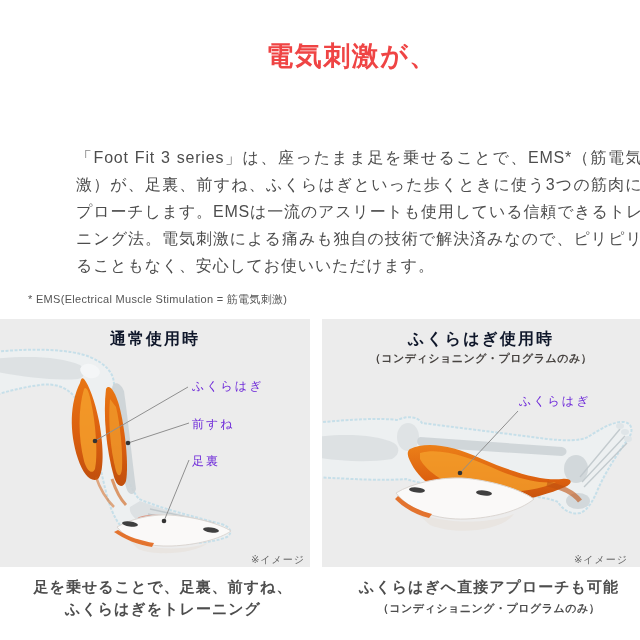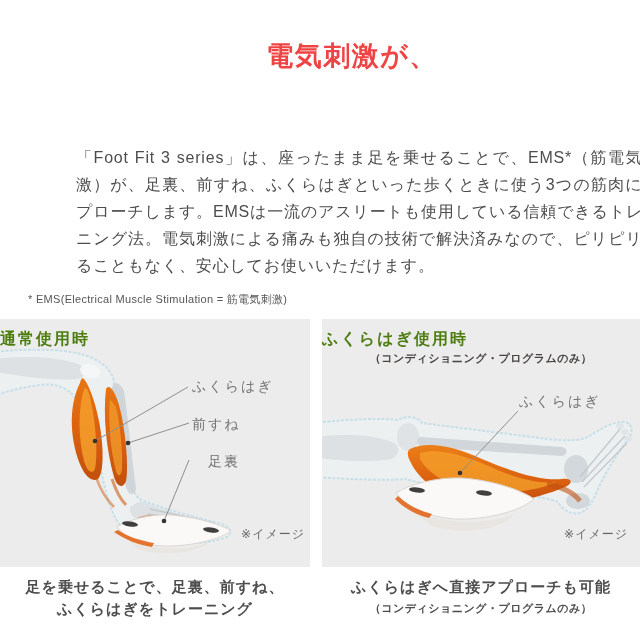--- a/index.html
+++ b/index.html
@@ -9,34 +9,34 @@
   .title{position:absolute;top:36px;left:0;width:640px;text-align:center;
          font-size:27px;font-weight:bold;line-height:41px;letter-spacing:1.5px;color:#ef4444;padding-left:32px;}
   .body-text{position:absolute;top:128px;left:28px;width:584px;
              font-size:16px;line-height:27px;letter-spacing:.8px;text-align:justify;color:#4d4d4d;margin-left:48px;}
   .footnote{position:absolute;top:281px;left:28px;font-size:11px;letter-spacing:.3px;color:#555;}
   
   .panel{position:absolute;top:319px;height:248px;background:#ececec;}
   .panel-left{left:0;width:310px;}
   .panel-right{left:322px;width:318px;}
   .panel svg{position:absolute;left:0;top:0;}
-  .panel-header{position:absolute;top:10px;left:0;width:100%;text-align:left;
-                font-size:16px;font-weight:bold;letter-spacing:2px;color:#4d7c0f;}
+  .panel-header{position:absolute;top:10px;left:0;width:100%;text-align:center;
+                font-size:16px;font-weight:bold;letter-spacing:2px;color:#0f172a;}
   .panel-subheader{position:absolute;top:32px;left:0;width:100%;text-align:center;
                    font-size:11px;font-weight:bold;letter-spacing:.5px;color:#474340;}
-  .muscle-label{position:absolute;font-size:14px;letter-spacing:2px;color:#737373;white-space:nowrap;}
+  .muscle-label{position:absolute;font-size:12px;letter-spacing:2px;color:#6d28d9;white-space:nowrap;}
   .lbl-calf-l{left:192px;top:59px;}
   .lbl-shin-l{left:192px;top:97px;}
-  .lbl-sole-l{left:208px;top:134px;}
+  .lbl-sole-l{left:192px;top:134px;}
   .lbl-calf-r{left:197px;top:74px;}
-  .image-note{position:absolute;bottom:24px;font-size:12px;letter-spacing:1px;color:#666;}
+  .image-note{position:absolute;bottom:0;font-size:10px;letter-spacing:1px;color:#666;}
   .note-l{right:5px;}
   .note-r{right:12px;}
   
-  .caption{position:absolute;top:576px;text-align:center;font-weight:bold;color:#4d4d4d;}
+  .caption{position:absolute;top:576px;text-align:center;font-weight:bold;color:#4d4d4d;margin-left:8px;}
   .caption-left{left:0;width:310px;}
   .caption-right{left:322px;width:318px;}
   .caption .line1{font-size:15px;line-height:22px;letter-spacing:1px;}
   .caption .line2{font-size:15px;line-height:22px;letter-spacing:1px;}
   .caption-right .line2{font-size:11px;line-height:20px;letter-spacing:.5px;}
 </style>
 </head>
 <body>
 
 <div class="stage">

